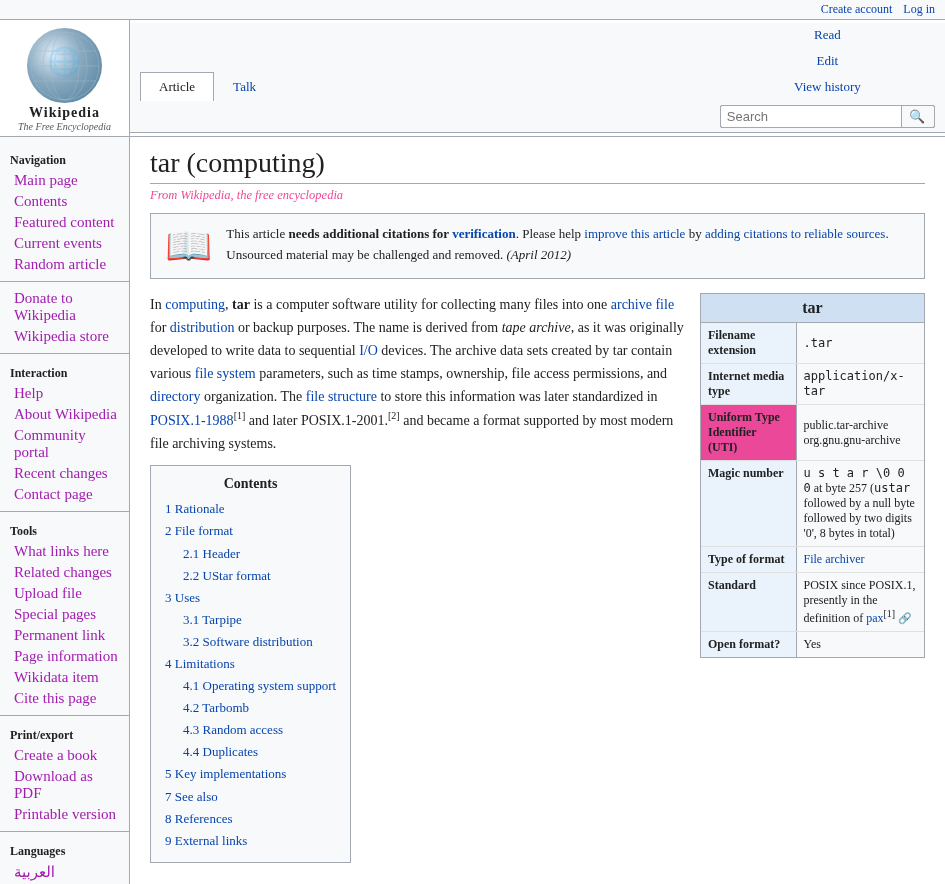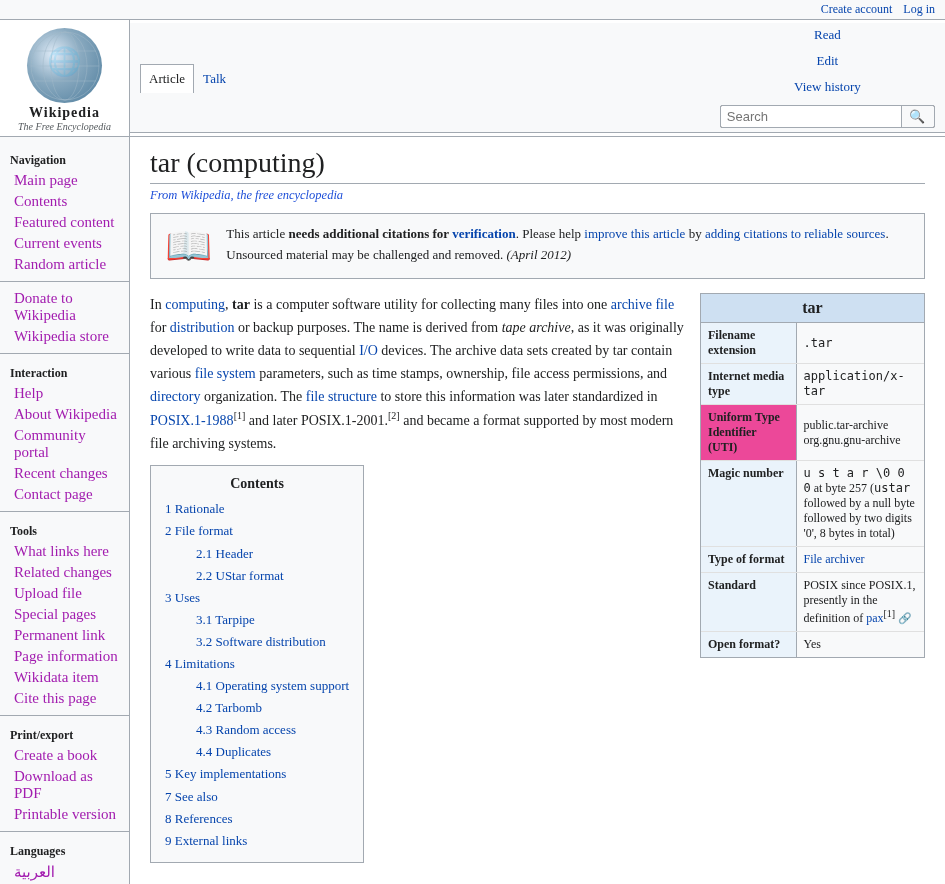--- a/index.html
+++ b/index.html
@@ -83,29 +83,29 @@
       border-bottom: 1px solid #a2a9b1;
       display: flex;
       align-items: center;
       padding: 0 10px;
     }
     .tab-left {
       display: flex;
       gap: 0;
     }
     .tab-item {
-      padding: 6px 8px;
+      padding: 6px 18px;
       font-size: 13px;
       color: #0645ad;
       cursor: pointer;
       border: 1px solid transparent;
       border-bottom: none;
       background: transparent;
       position: relative;
-      top: 1px;
+      top: 9px;
     }
     .tab-item.active {
       background: #fff;
       border-color: #a2a9b1;
       color: #202122;
     }
     .tab-right {
       margin-left: auto;
       display: flex;
       align-items: center;
@@ -196,21 +196,21 @@
       display: inline-block;
       min-width: 200px;
       max-width: 380px;
     }
     .toc-item {
       font-size: 13px;
       line-height: 1.7;
     }
     .toc-item a { color: #0645ad; }
     .toc-sub {
-      margin-left: 31px;
+      margin-left: 18px;
     }
 
     sup { font-size: 10px; }
 
     .clear { clear: both; }
   </style>
 </head>
 <body>
 
 <div id="top-bar">
@@ -300,21 +300,21 @@
     <a href="#" class="sidebar-link">Čeština</a>
     <a href="#" class="sidebar-link">Deutsch</a>
     <a href="#" class="sidebar-link">Español</a>
     <a href="#" class="sidebar-link">Français</a>
     <a href="#" class="sidebar-link">□□□□</a>
 
   </div>
 
   <div id="content-area" style="flex:1;background:#fff;padding:10px 20px 20px 20px;overflow:auto;">
     <h1 id="page-title" style="font-family:'Linux Libertine',Georgia,serif;font-size:28px;font-weight:normal;border-bottom:1px solid #a2a9b1;padding-bottom:4px;margin-bottom:4px;">tar (computing)</h1>
-    <div id="page-subtitle" style="font-size:12.5px;color:#1d4ed8;margin-bottom:10px;font-style:italic;">From Wikipedia, the free encyclopedia</div>
+    <div id="page-subtitle" style="font-size:12.5px;color:#ec4899;margin-bottom:10px;font-style:italic;">From Wikipedia, the free encyclopedia</div>
 
     <div id="notice-box" style="border:1px solid #a2a9b1;background:#f8f9fa;padding:10px 14px;margin-bottom:14px;display:flex;align-items:flex-start;gap:14px;">
       <div style="font-size:38px;flex-shrink:0;">📖</div>
       <div style="font-size:13px;line-height:1.6;">
         This article <b>needs additional citations for <a href="#">verification</a></b>. Please help <a href="#">improve this article</a> by <a href="#">adding citations to reliable sources</a>. Unsourced material may be challenged and removed. <i>(April 2012)</i>
       </div>
     </div>
 
     <div>
       

